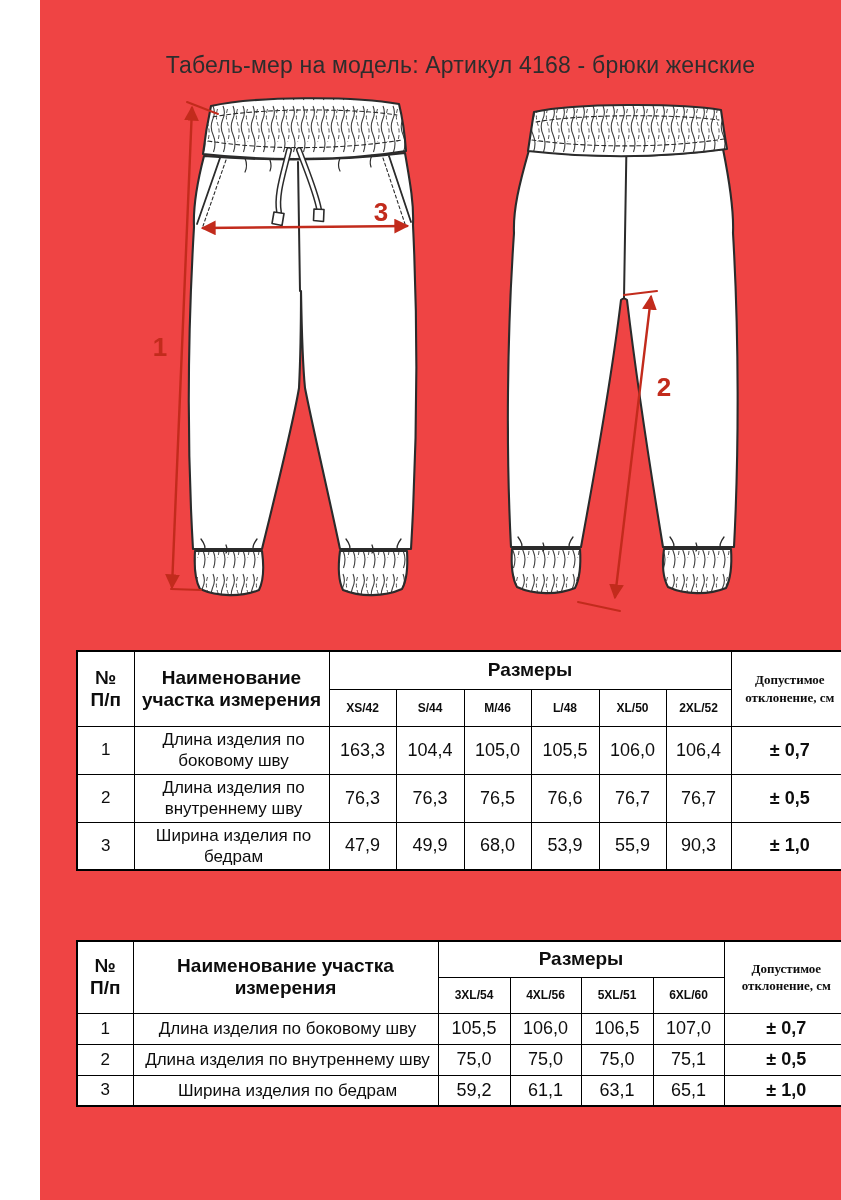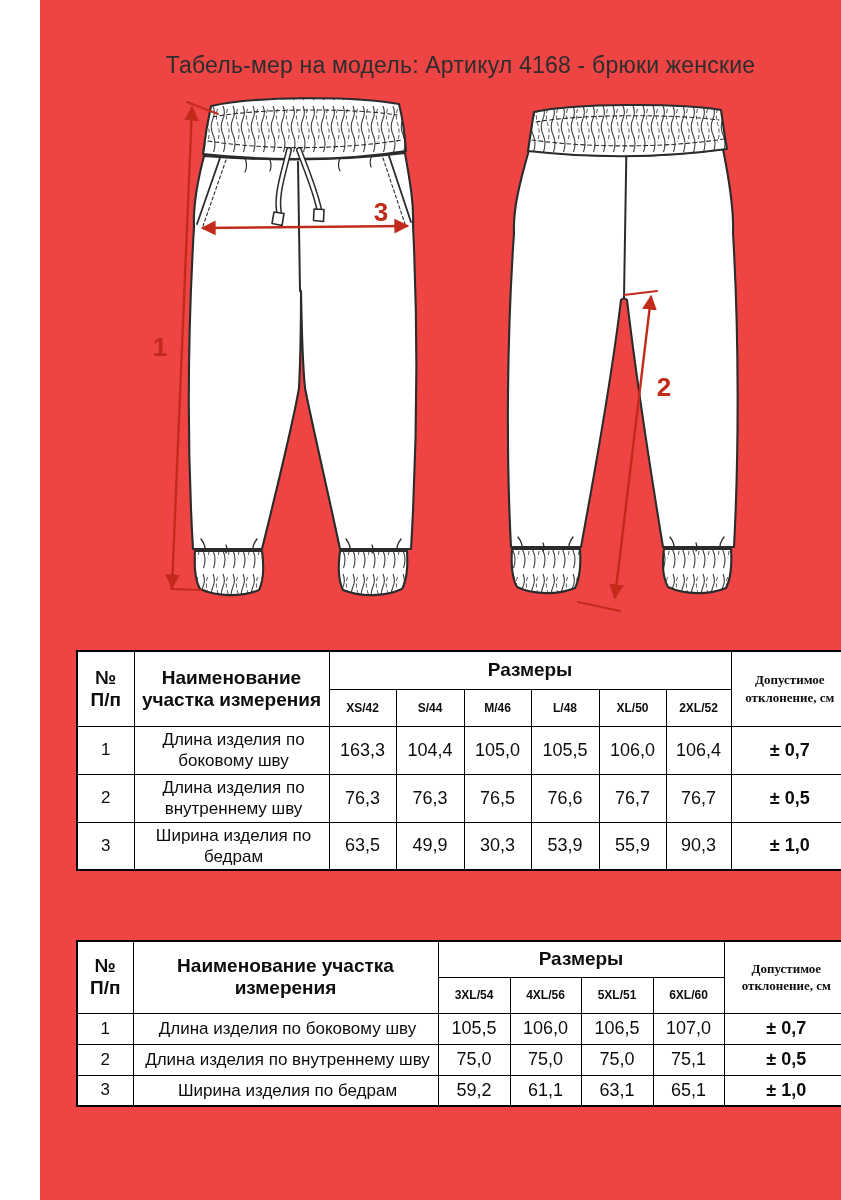--- a/index.html
+++ b/index.html
@@ -196,23 +196,23 @@
       <td class="c v">76,3</td>
       <td class="c v">76,5</td>
       <td class="c v">76,6</td>
       <td class="c v">76,7</td>
       <td class="c v">76,7</td>
       <td class="c tolv">± 0,5</td>
     </tr>
     <tr style="height:48px">
       <td class="c no">3</td>
       <td class="nm">Ширина изделия по бедрам</td>
-      <td class="c v">63,5</td>
+      <td class="c v">47,9</td>
       <td class="c v">49,9</td>
-      <td class="c v">30,3</td>
+      <td class="c v">68,0</td>
       <td class="c v">53,9</td>
       <td class="c v">55,9</td>
       <td class="c v">90,3</td>
       <td class="c tolv">± 1,0</td>
     </tr>
     </tbody>
   </table>
 
   <table class="t" style="left:36px;top:940px;width:772px;">
     <colgroup>

